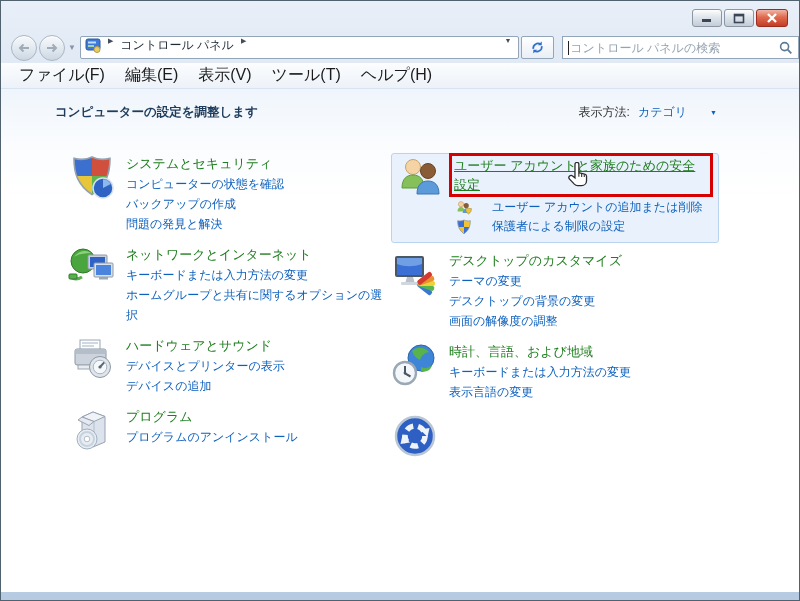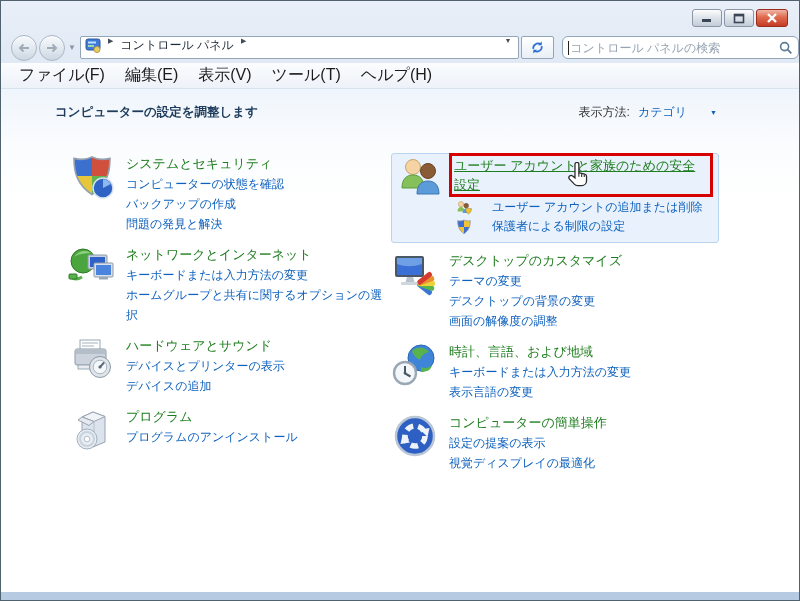--- a/index.html
+++ b/index.html
@@ -20,21 +20,21 @@
   .navcircle+.navcircle{ margin-left:2px; }
   .nav-chevron{ font-size:8px; color:#8795a5; padding:0 4px 0 3px; }
   .addressbar{ width:440px; height:23px; background:#fff; border:1px solid #93a5b8; border-radius:2px;
     display:flex; align-items:flex-start; padding:0 4px; }
   .crumb-arrow{ font-size:7px; color:#444e59; padding:0 7px; }
   .crumb{ font-size:12px; color:#1d2a38; }
   .addr-spacer{ flex:1; }
   .addr-dd{ font-size:7px; color:#444e59; padding-right:3px; }
   .refresh-btn{ width:33px; height:23px; border:1px solid #93a5b8; border-radius:2px; margin-left:2px;
     background:linear-gradient(#ffffff,#e9eff6); display:grid; place-items:center; }
-  .searchbox{ width:237px; height:23px; background:#fff; border:1px solid #93a5b8; border-radius:6px;
+  .searchbox{ width:237px; height:23px; background:#fff; border:1px solid #93a5b8; border-radius:0;
     margin-left:8px; display:flex; align-items:center; padding:0 5px; }
   .searchbox input{ flex:1; border:none; outline:none; font-size:12px; color:#333;
     font-family:"Liberation Sans", sans-serif; background:transparent; }
   .searchbox input::placeholder{ color:#95a3b1; opacity:1; }
   .caret{ width:1px; height:14px; background:#222; margin-right:1px; flex:none; }
   
   .menubar{ height:26px; background:linear-gradient(#fbfdfe,#edf2f9); border-bottom:1px solid #d9e3ef;
     display:flex; align-items:center; padding-left:8px; }
   .menu-item{ font-size:16px; color:#1b1b1b; padding:0 10px; }
   
@@ -342,25 +342,20 @@
 
         <div class="section">
           <span class="cat-icon">
             <svg width="48" height="48" viewBox="0 0 48 48">
               <circle cx="24" cy="24" r="19" fill="#2e5fc2" stroke="#b9c6d6" stroke-width="2.5"></circle>
               <circle cx="24" cy="24" r="10" fill="none" stroke="#eef3f9" stroke-width="5.5" stroke-dasharray="7.5 5"></circle>
               <path d="M29 17.5l9.5-1.5-2 9z" fill="#eef3f9"></path>
               <path d="M19 30.5l-9.5 1.5 2-9z" fill="#eef3f9"></path>
             </svg>
           </span>
-          <div class="cat-text">
-            <a class="cat-title">コンピューターの簡単操作</a>
-            <a class="cat-link">設定の提案の表示</a>
-            <a class="cat-link">視覚ディスプレイの最適化</a>
-          </div>
         </div>
       </div>
     </div>
   </div>
 
   <span class="hand-cursor">
     <svg width="24" height="27" viewBox="0 0 22 25">
       <path d="M8.2 2.2c0-1 .8-1.8 1.8-1.8s1.8.8 1.8 1.8v7.9h.6l4.8 1.1c1 .2 1.7 1.1 1.7 2.1v4c0 2.5-2 4.5-4.5 4.5h-3.7c-1.2 0-2.3-.5-3.1-1.3l-4.4-4.6c-.8-.8-.8-2.1 0-2.9.8-.7 2-.8 2.8-.1l2.2 1.8z" fill="#fff" stroke="#2b2b2b" stroke-width="1.2"></path>
       <path d="M11.8 10.3v3.4M14.4 10.9v2.9M16.8 11.6v2.4" stroke="#2b2b2b" stroke-width="1" fill="none"></path>
     </svg>

